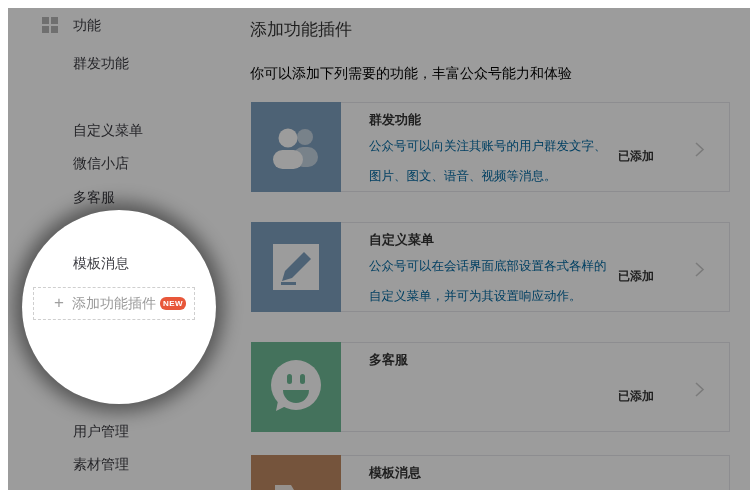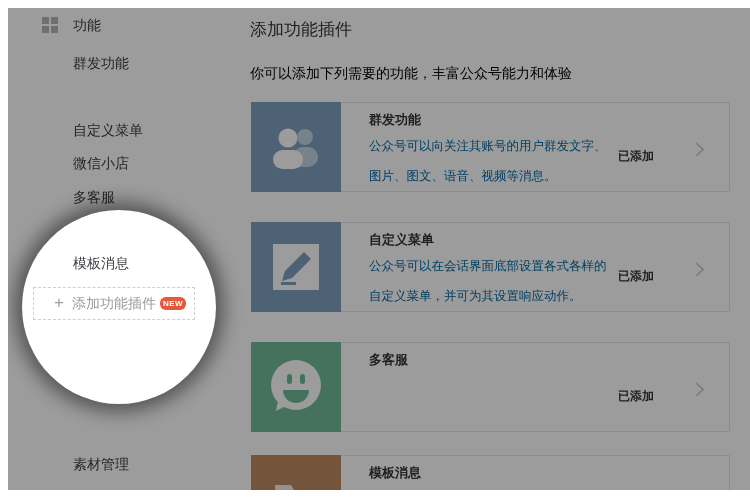--- a/index.html
+++ b/index.html
@@ -87,20 +87,23 @@
         <span class="lbl">模板消息</span>
       </div>
 
     <div class="add-btn">
       <span class="plus">+</span>
       <span class="albl">添加功能插件</span>
       <span class="badge-new">NEW</span>
     </div>
 
 
+    <div class="s-row" style="top:413px">
+        <span class="lbl">用户管理</span>
+      </div>
     <div class="s-row" style="top:446px">
         <span class="lbl">素材管理</span>
       </div>
   </aside>
 
   <main class="main">
     <div class="page-title">添加功能插件</div>
     <div class="page-sub">你可以添加下列需要的功能，丰富公众号能力和体验</div>
 
     <div class="card card-1">

